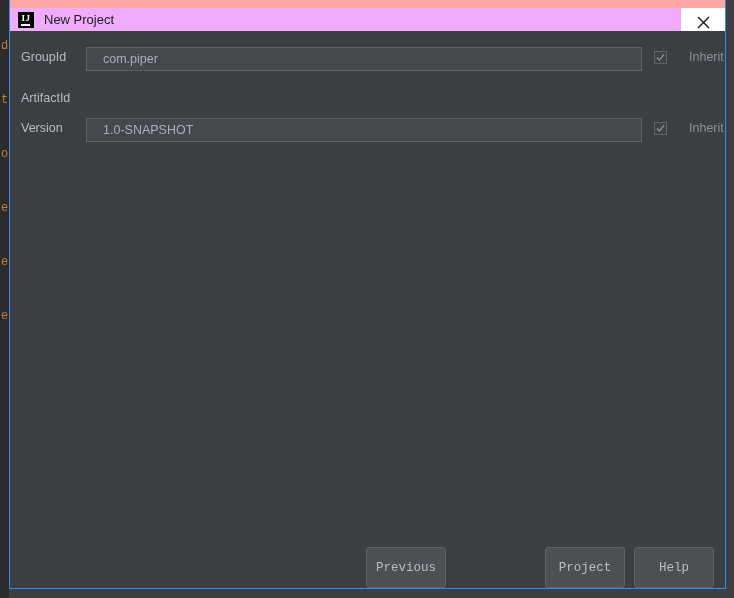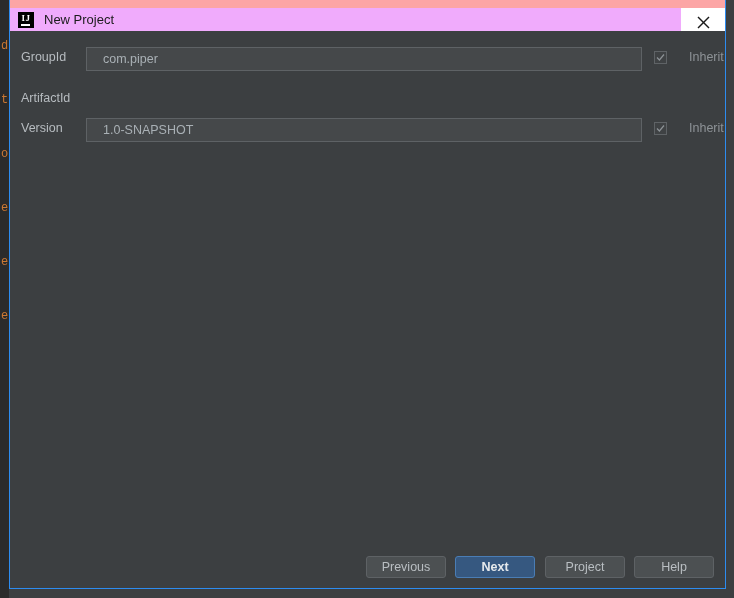--- a/index.html
+++ b/index.html
@@ -191,29 +191,29 @@
   
   #dialog-footer {
     position: absolute;
     left: 0;
     bottom: 14px;
     width: 100%;
     height: 26px;
   }
   .dlg-button {
     position: absolute;
-    top: 9px;
-    height: 22px;
+    top: 0;
+    height: 41px;
     background: #4c5052;
     border: 1px solid #5e6265;
     border-radius: 3px;
     box-sizing: border-box;
     color: #b9bec2;
     font-size: 12.5px;
-    font-family: Liberation Sans, sans-serif;
+    font-family: Liberation Mono, monospace;
     display: flex;
     align-items: center;
     justify-content: center;
     cursor: pointer;
   }
   .dlg-button.default {
     background: #365880;
     border: 1px solid #4a7db5;
     color: #e5e9ec;
     font-weight: bold;
@@ -282,19 +282,18 @@
           <svg width="9" height="9" viewBox="0 0 9 9" aria-hidden="true">
             <polyline points="1,4.5 3.4,7 8,1.5" fill="none" stroke="#8d9296" stroke-width="1.2"></polyline>
           </svg>
         </span>
         <span class="inherit-label">Inherit</span>
       </div>
     </div>
 
     <div id="dialog-footer">
       <div class="dlg-button" id="btn-previous">Previous</div>
-      <div class="dlg-button default" id="btn-next">Next</div>
       <div class="dlg-button" id="btn-cancel">Project</div>
       <div class="dlg-button" id="btn-help">Help</div>
     </div>
 
   </div>
 </div>
 
 </body></html>

